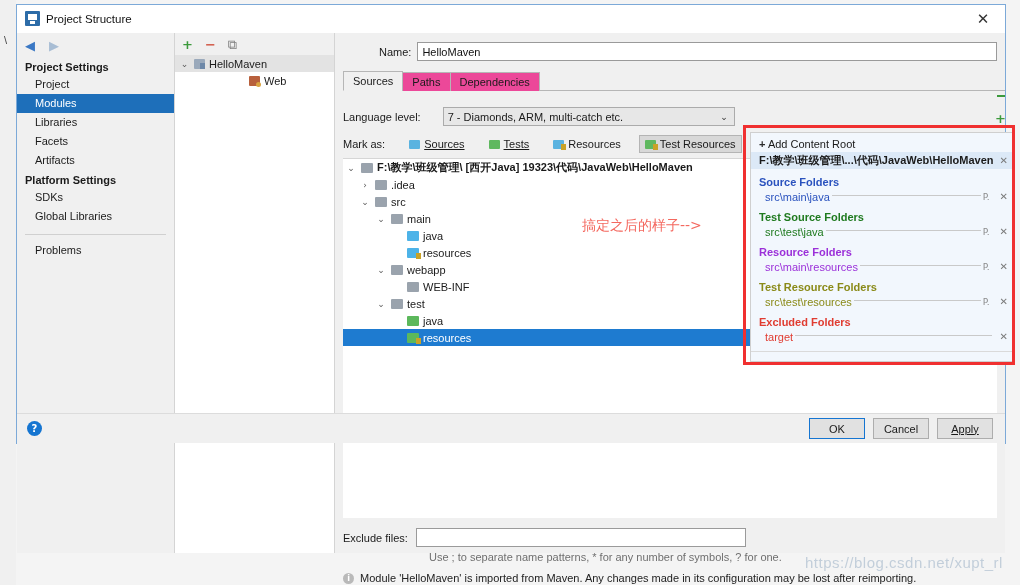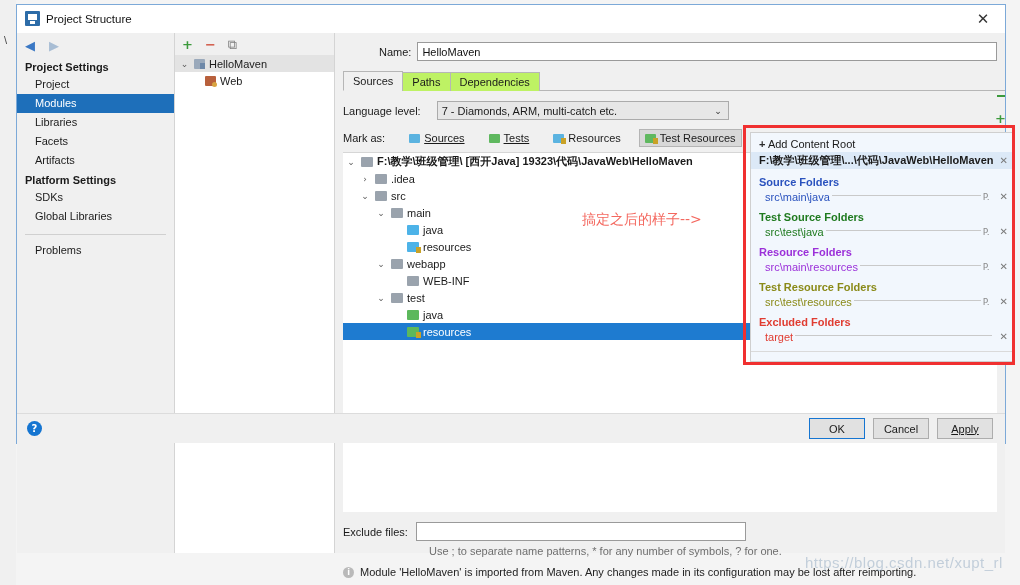--- a/index.html
+++ b/index.html
@@ -161,32 +161,32 @@
     margin: 9px 0 0 8px;
     display: flex; align-items: flex-end;
     border-bottom: 1px solid #b6b6b6;
     padding-right: 8px;
   }
   .tab {
     padding: 3px 9px 3px 9px;
     font-size: 11px;
     border: 1px solid #b6b6b6;
     border-bottom: none;
-    background: #bef264;
+    background: #ec4899;
     margin-right: -1px;
     cursor: pointer;
     position: relative; top: 1px;
   }
   .tab.active { background: #f0f0f0; border-bottom: 1px solid #f0f0f0; }
 
   
   #tabcontent { position: relative; padding: 0 8px; }
   #lang-row {
-    display:flex; align-items:center; gap: 16px;
-    margin-top: 10px;
+    display:flex; align-items:center; gap: 22px;
+    margin-top: 16px;
   }
   #lang-select {
     width: 292px; height: 19px; background:#e7e7e7;
     border:1px solid #ababab; font-size: 11px; display:flex; align-items:center;
     padding: 0 4px; position: relative; cursor: pointer;
   }
   #lang-select .chev {
     position:absolute; right: 6px; font-size: 9px; color:#333;
     font-family:"DejaVu Sans",sans-serif;
   }
@@ -415,21 +415,21 @@
           <span class="tb-ico tb-minus">−</span>
           <span class="tb-ico tb-copy">⧉</span>
         </div>
 
         <div class="mod-row selected" style="padding-left:4px;">
           <span class="twisty">⌄</span>
           <span class="ico-mod"></span>
           <span>HelloMaven</span>
         </div>
 
-        <div class="mod-row" style="padding-left:30px;">
+        <div class="mod-row" style="padding-left:30px;margin-left:44px;">
           <span class="ico-web"></span>
           <span>Web</span>
         </div>
       </div>
 
       <div id="detail">
 
         <div id="name-row">
           <label>Name:</label>
           <input id="name-input" value="HelloMaven" style="">

